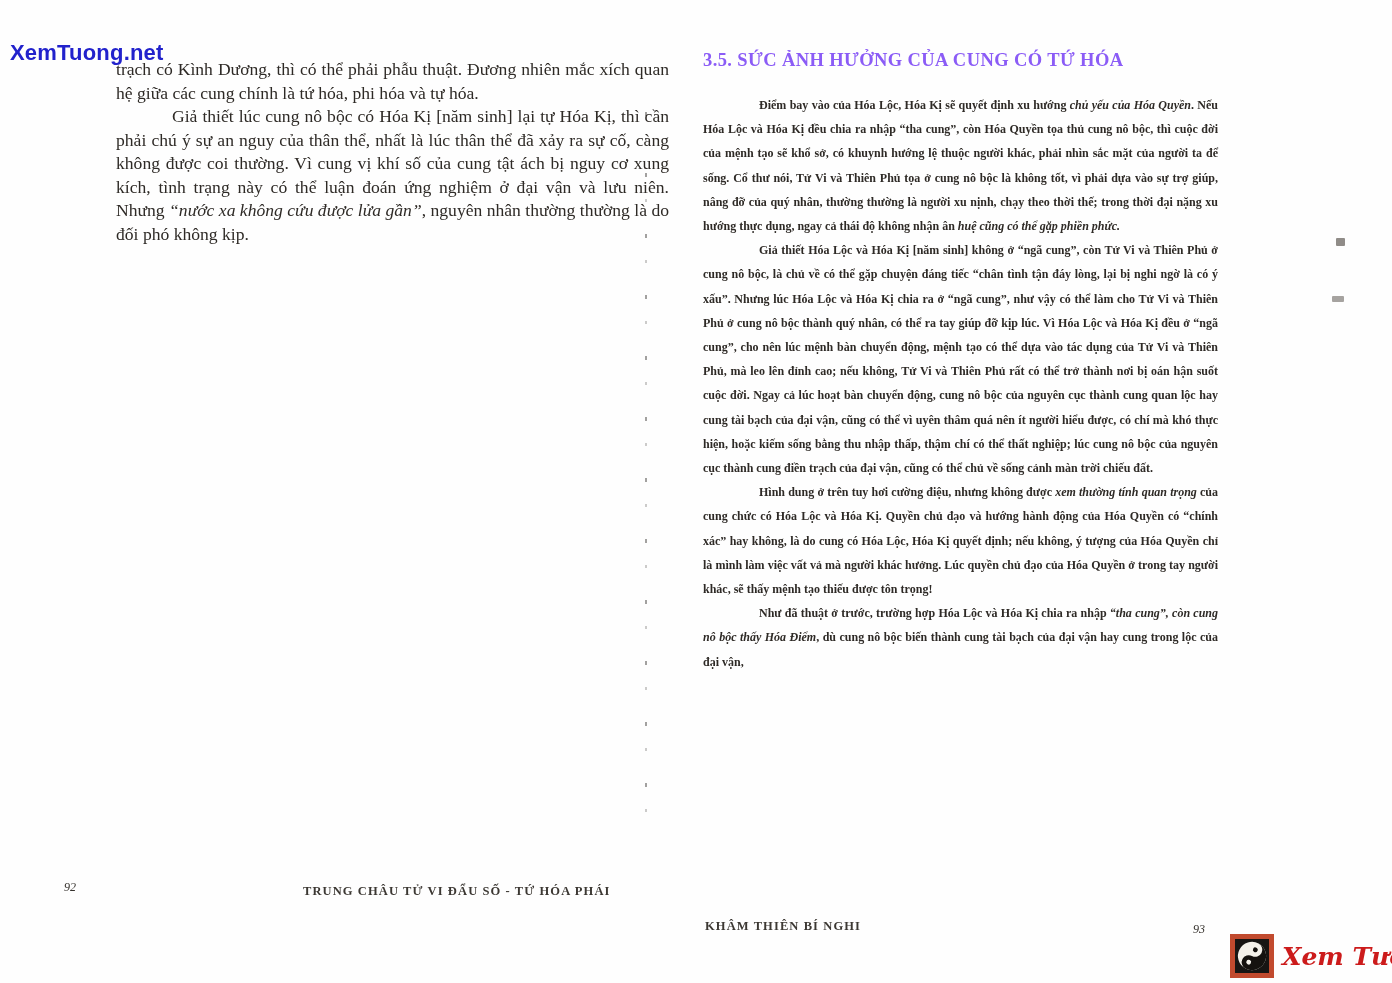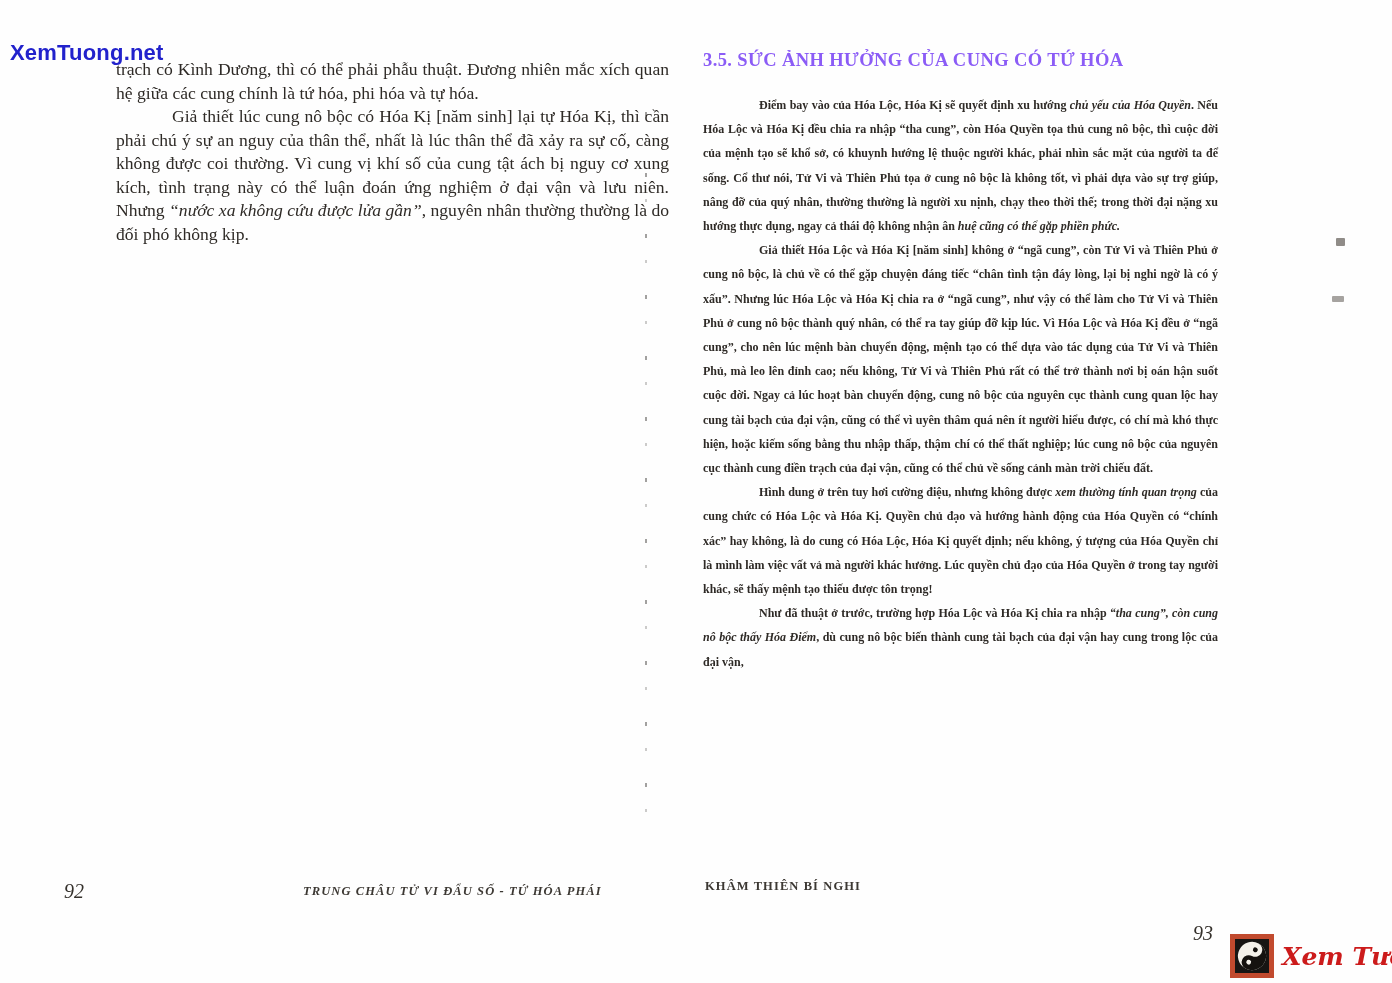--- a/index.html
+++ b/index.html
@@ -26,30 +26,30 @@
   .left-body  { left:68px;  top:58px; width:553px; font-size:17.6px; line-height:23.5px;margin-left:48px; }
   .right-body { left:703px; top:93px; width:515px; font-size:12px; line-height:24.2px;font-weight:bold; }
 
   .heading {
     position:absolute; left:703px; top:50px; width:515px;
     font-size:18.5px; font-weight:bold; color:#8b5cf6; letter-spacing:0.4px;
   }
 
   
   .page-num {
-    position:absolute; font-size:20px; font-style:italic; color:#35312c;
+    position:absolute; font-size:12px; font-style:italic; color:#35312c;
   }
   .pn-left  { left:64px;  top:880px; }
   .pn-right { left:1193px; top:878px;margin-top:44px; }
   .running-foot {
     position:absolute; font-size:12.5px; font-weight:bold; color:#3c3833;
     letter-spacing:1.1px; font-family:"Liberation Serif", serif;
   }
-  .rf-left  { left:303px; top:884px;font-style:italic; }
-  .rf-right { left:705px; top:879px;text-align:center; }
+  .rf-left  { left:303px; top:884px; }
+  .rf-right { left:705px; top:919px;text-align:center; }
 
   
   .gutter {
     position:absolute; left:645px; top:112px; width:2px; height:710px;
     background:
       repeating-linear-gradient(180deg,
         rgba(45,42,38,0.55) 0 4px, transparent 4px 26px,
         rgba(45,42,38,0.30) 26px 29px, transparent 29px 61px);
     opacity:0.8;
   }

